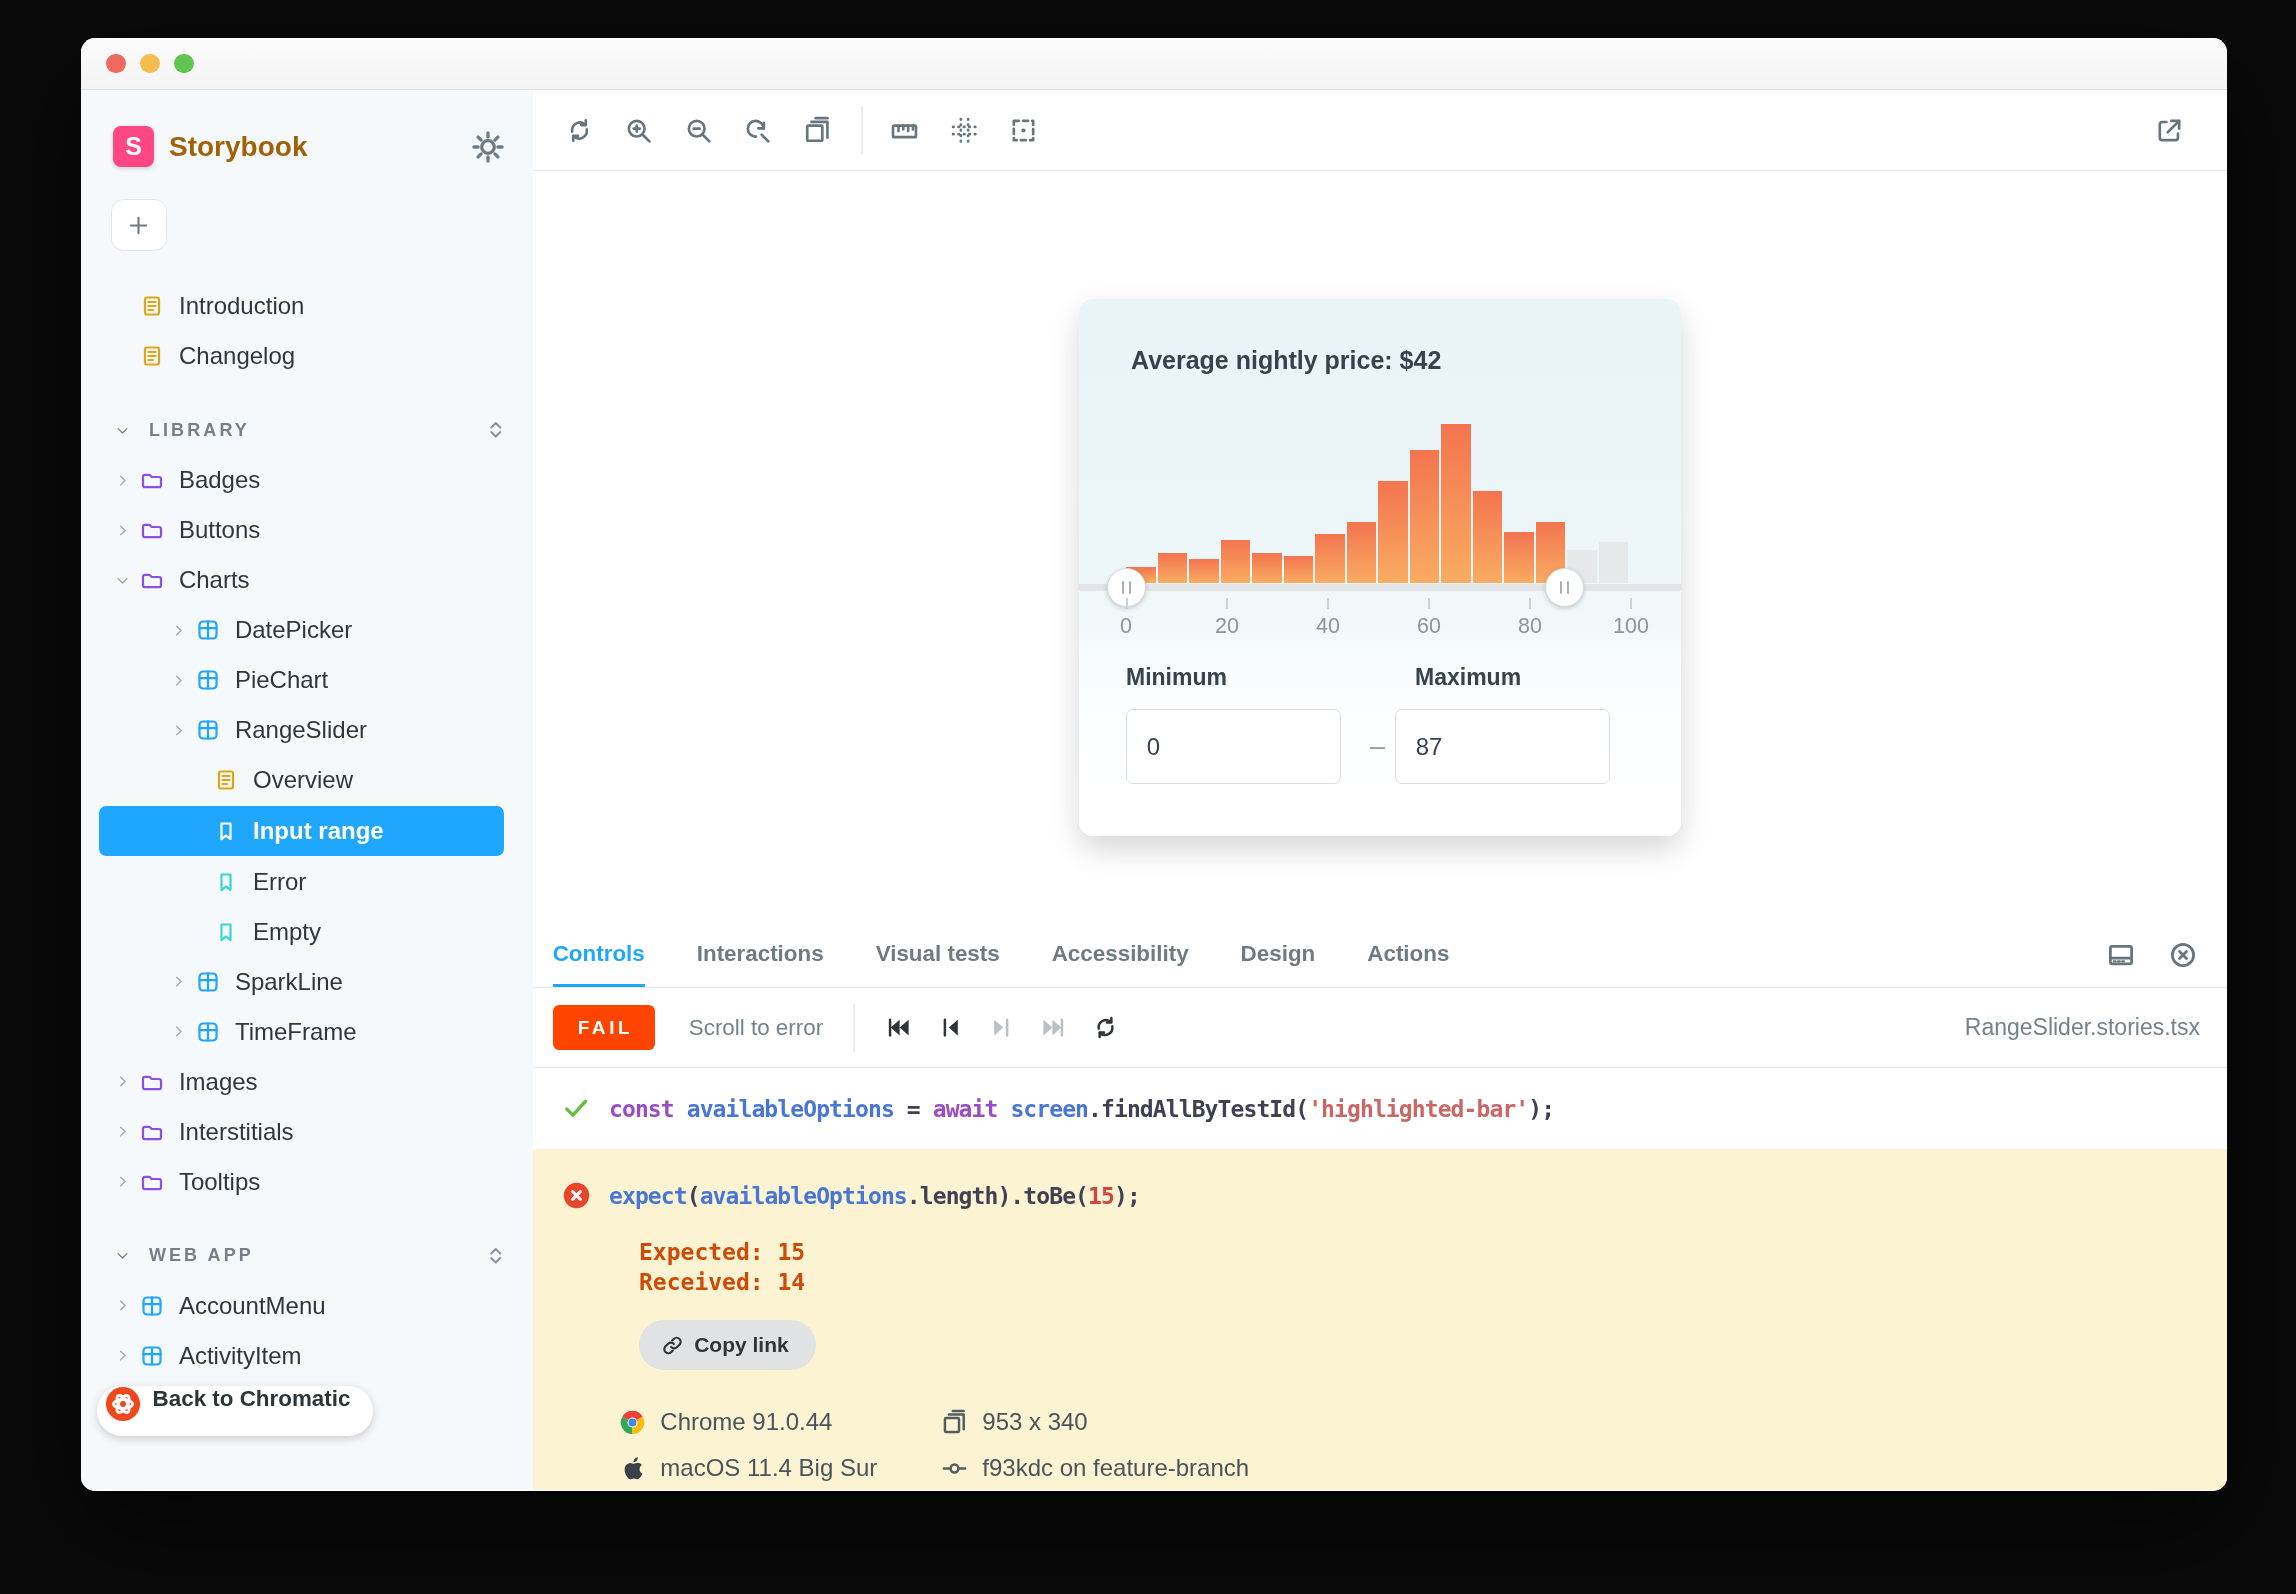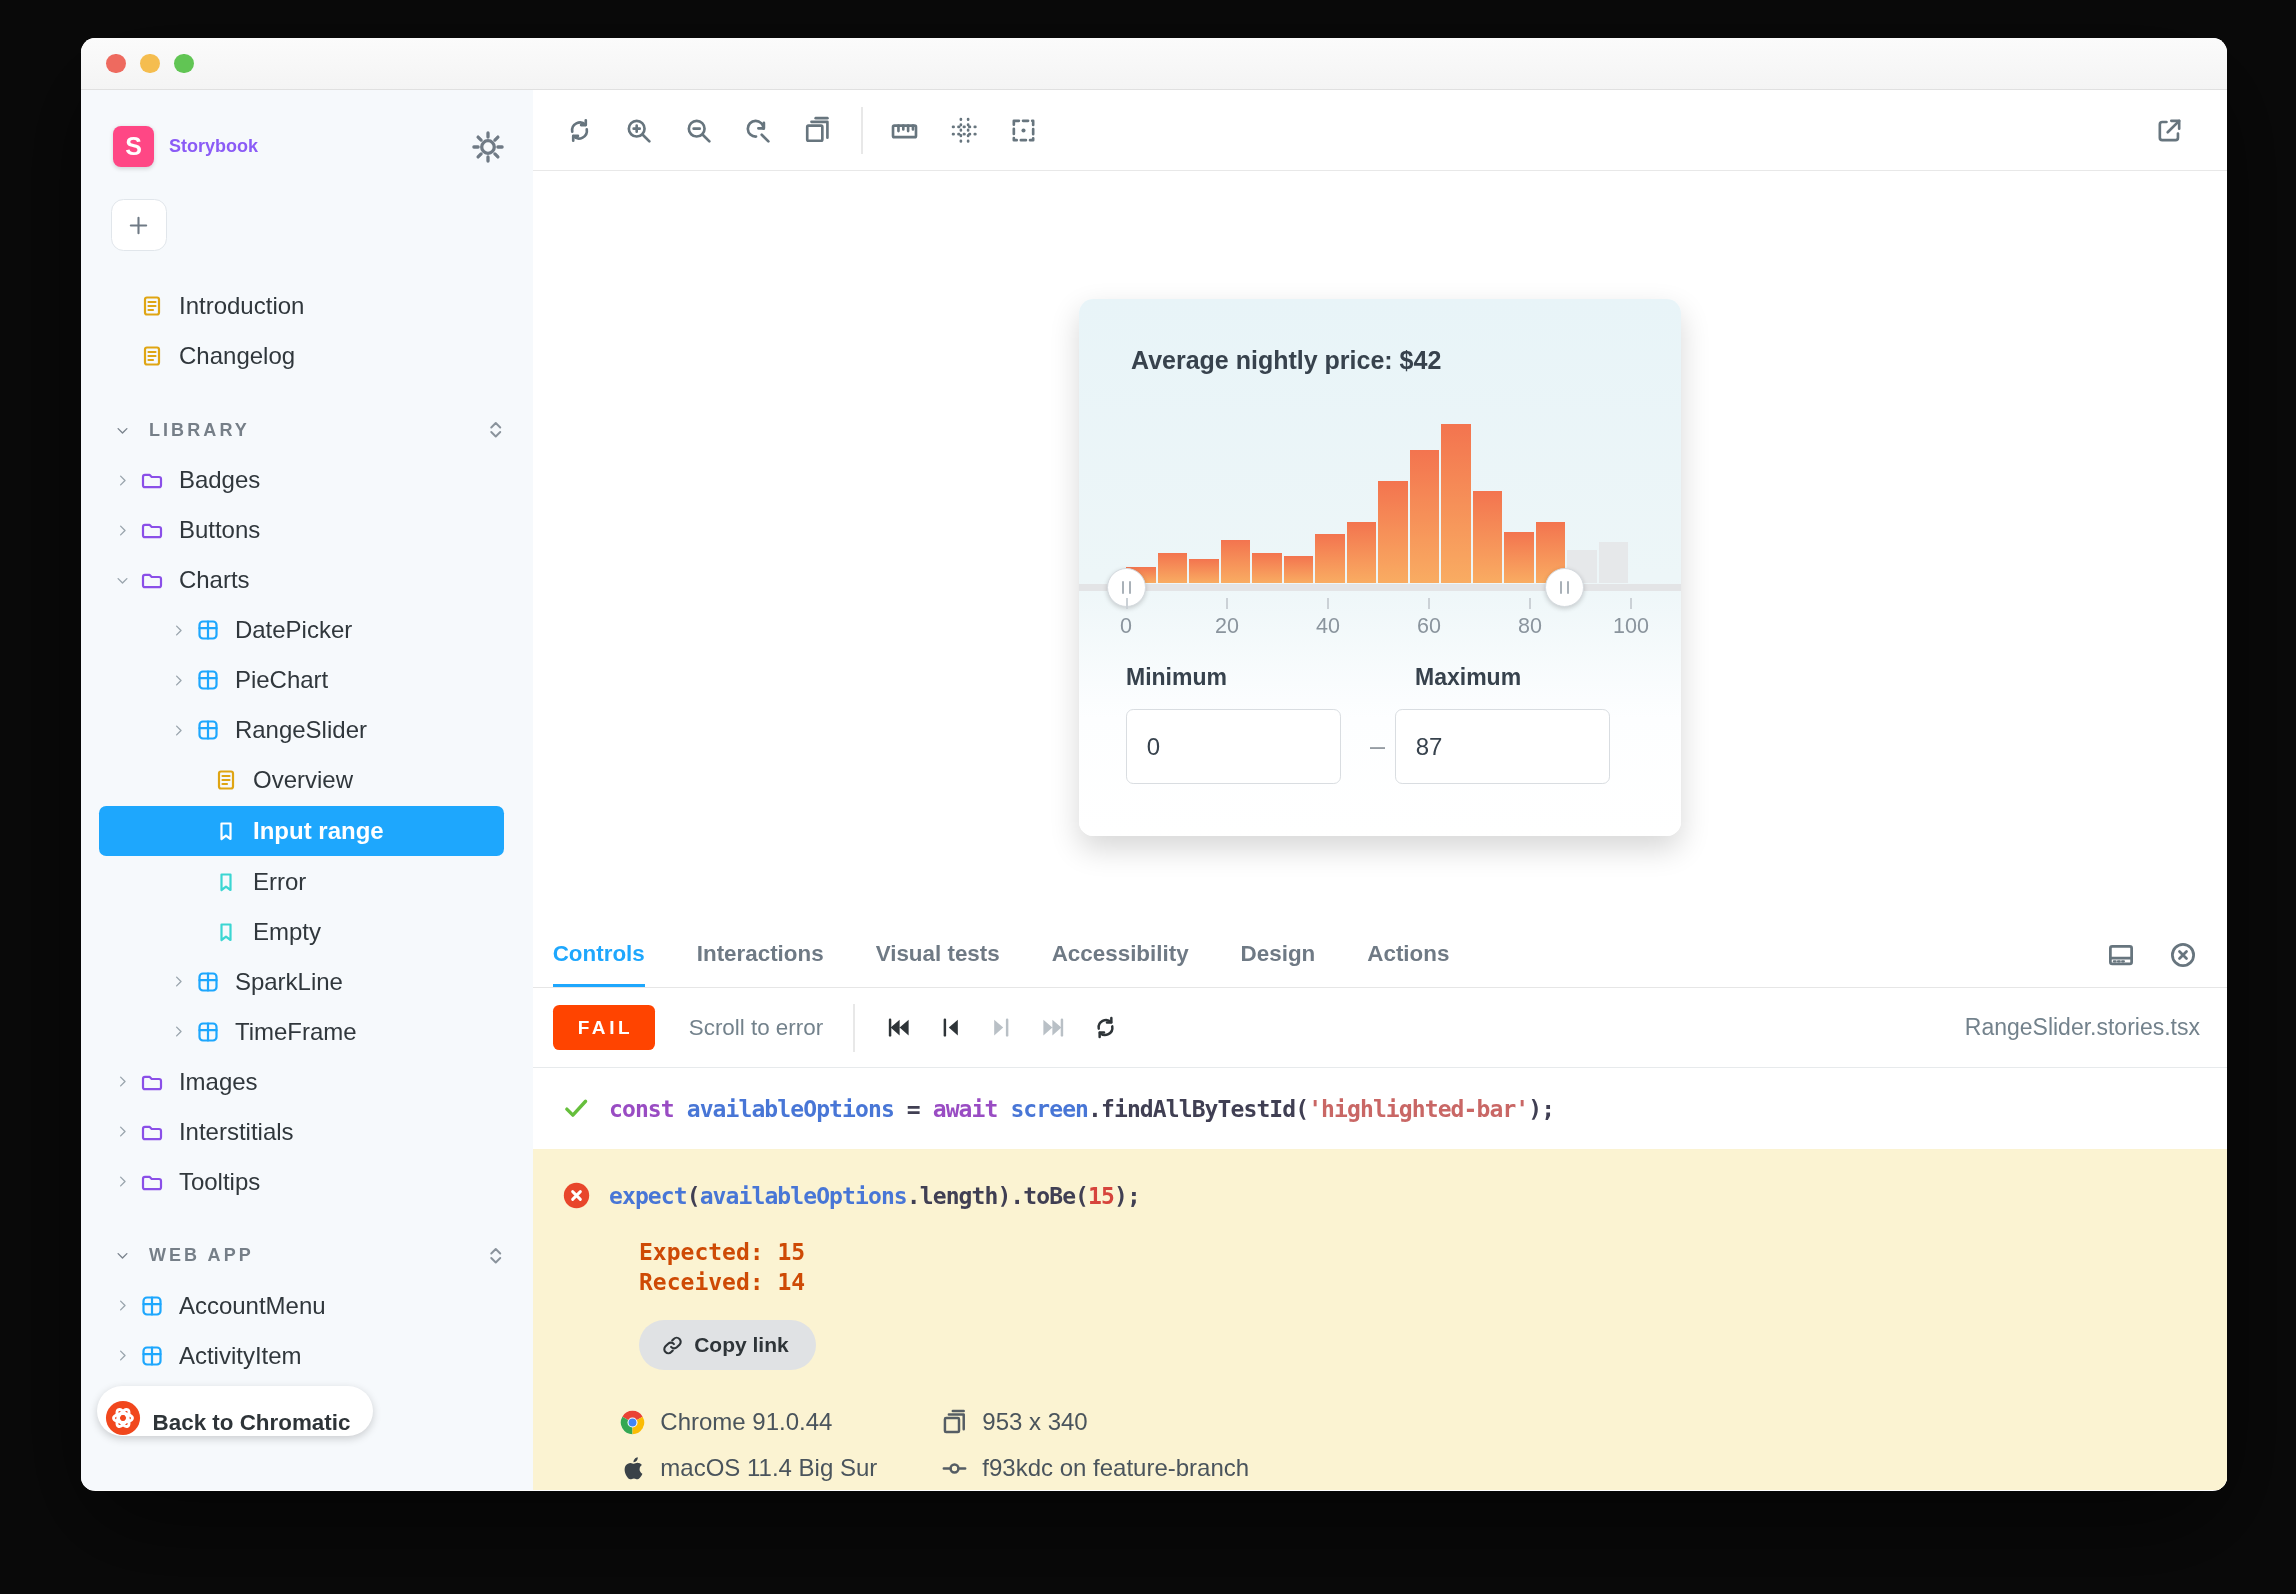--- a/index.html
+++ b/index.html
@@ -10,21 +10,21 @@
   .titlebar{height:52px;background:linear-gradient(#fbfbfb,#f4f4f4);border-bottom:0.9px solid #e0e0e0;display:flex;align-items:center;padding-left:25px;box-sizing:border-box;}
   .light{width:19.7px;height:19.7px;border-radius:50%;margin-right:14.3px;}
   .light.red{background:#ee6a5f}.light.yellow{background:#f5bd4f}.light.green{background:#61c554}
   
   .app{display:flex;height:1400px;}
   .sidebar{width:452px;flex:none;background:#f6f9fc;position:relative;overflow:hidden;}
   .main{flex:1;display:flex;flex-direction:column;background:#fff;min-width:0;}
   
   .brand-row{display:flex;align-items:center;padding:36px 27px 0 32px;position:relative;}
   .logo{width:41px;height:41px;border-radius:8px;background:#ff4785;color:#fff;font-weight:900;font-size:25px;display:flex;align-items:center;justify-content:center;box-shadow:0 1.8px 4.5px rgba(0,0,0,.15);}
-  .brand{font-size:18px;font-weight:800;color:#8b5cf6;margin-left:15px;flex:1;}
+  .brand{font-size:28px;font-weight:800;color:#a16207;margin-left:15px;flex:1;}
   .gearbtn{width:36px;height:36px;color:#6f7a85;background:none;border:none;padding:0;cursor:pointer;}
   
   .search-row{display:flex;align-items:center;padding:32px 0 0 18px;}
   .searchbox{width:336px;height:52px;box-sizing:border-box;border:1.8px solid #e1e6eb;border-radius:26px;background:#fff;display:flex;align-items:center;padding:0 16px 0 16px;}
   .searchbox .ph{flex:1;font-size:23px;color:#99a4ad;margin-left:10.7px;}
   .slash{font-size:23px;color:#99a4ad;margin-right:16px;}
   .plusbtn{width:56px;height:52px;box-sizing:border-box;margin-left:11.6px;border:1.8px solid #e1e6eb;border-radius:12.5px;background:#fff;color:#6f7a85;display:flex;align-items:center;justify-content:center;cursor:pointer;}
   
   .tree{margin-top:30px;}
   .trow{height:50px;display:flex;align-items:center;color:#30373c;font-size:24px;cursor:pointer;}
@@ -35,21 +35,21 @@
   .icn{flex:none}
   .chev{width:15px;height:15px;color:#9aa5ad;margin-right:9.9px;}
   .ticon{width:24px;height:24px;margin-right:15px;}
   .ticon.folder{color:#8a4fe8}.ticon.component{color:#1ea7fd}.ticon.doc{color:#dfa513}.ticon.story{color:#3bd6d2}
   .trow.selected{background:#1ea7fd;border-radius:7.2px;margin:0.9px 29px 0.9px 18px;padding-left:115px;color:#fff;font-weight:700;}
   .trow.selected .ticon{color:#fff}
   .shead{height:50px;margin-top:24px;display:flex;align-items:center;padding-left:34px;position:relative;cursor:pointer;}
   .shead .chev{color:#7a838c}
   .slabel{font-size:18px;font-weight:800;letter-spacing:3.1px;color:#767f88;margin-left:9px;}
   .expand{position:absolute;right:27px;width:21.5px;height:21.5px;color:#8a939c;}
-  .chromatic-pill{position:absolute;left:16px;bottom:54px;height:50px;background:#fff;border-radius:25px;display:flex;align-items:flex-end;padding:0 23px 0 8px;box-shadow:0 2.7px 9px rgba(0,0,0,.18);z-index:5;cursor:pointer;}
+  .chromatic-pill{position:absolute;left:16px;bottom:54px;height:50px;background:#fff;border-radius:25px;display:flex;align-items:flex-start;padding:0 23px 0 8px;box-shadow:0 2.7px 9px rgba(0,0,0,.18);z-index:5;cursor:pointer;}
   .chromatic-pill .txt{font-size:22.4px;font-weight:800;color:#2e3438;margin-left:11.6px;}
   
   .toolbar{height:81px;flex:none;border-bottom:1.8px solid #e8e8e8;display:flex;align-items:center;padding:0 39px 0 27px;box-sizing:border-box;}
   .tbtn{width:38px;height:38px;background:none;border:none;padding:0;color:#67757e;display:flex;align-items:center;justify-content:center;margin-right:21.5px;cursor:pointer;}
   .tbtn svg{width:29px;height:29px}
   .tsep{width:1.8px;height:47px;background:#e8e8e8;margin:0 23px 0 3.6px;}
   .tspacer{flex:1}
   
   .canvas{height:752px;flex:none;position:relative;background:#fff;}
   .card{position:absolute;left:50%;transform:translateX(-50%);top:128px;width:602px;height:537px;border-radius:14.3px;background:linear-gradient(180deg,#e8f4f8 0%,#edf6f8 52%,#fdfeff 78%,#ffffff 100%);box-shadow:0 12.5px 30px rgba(0,0,0,.16);}

